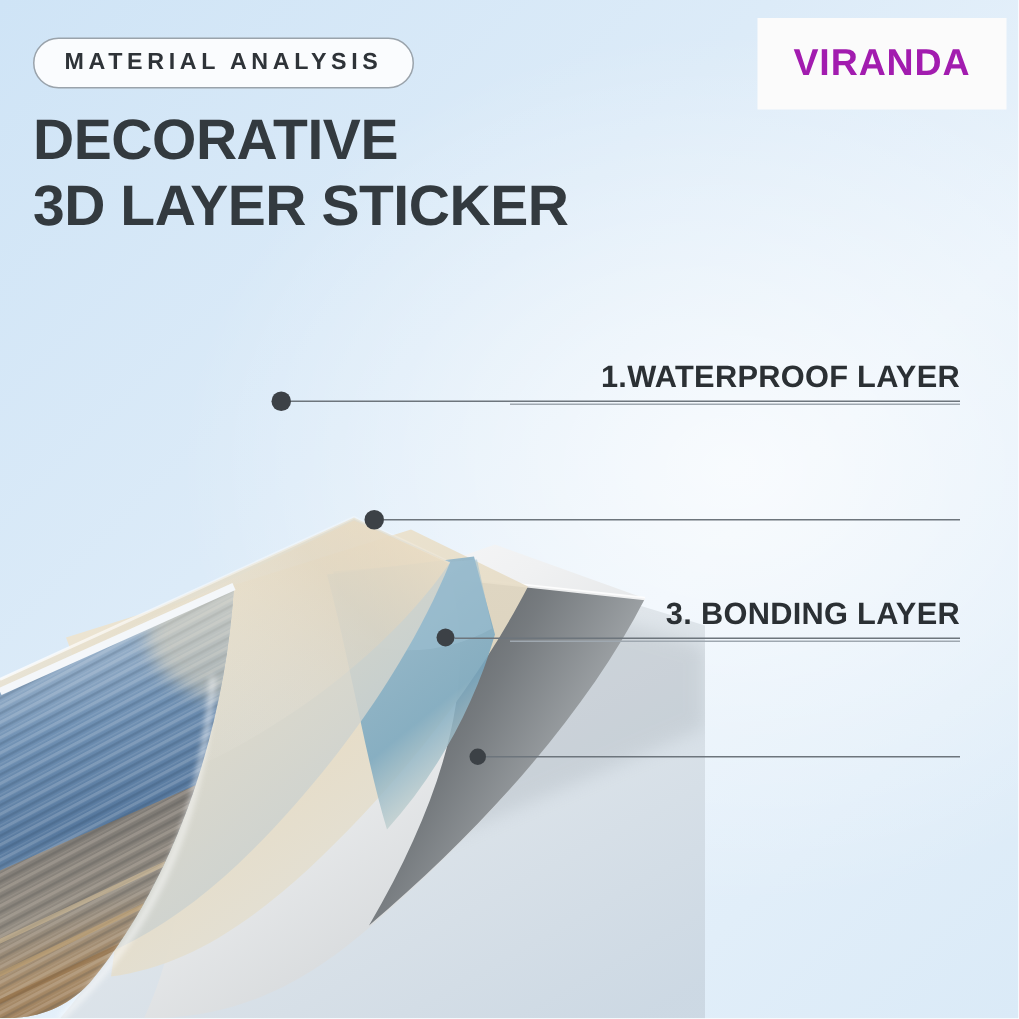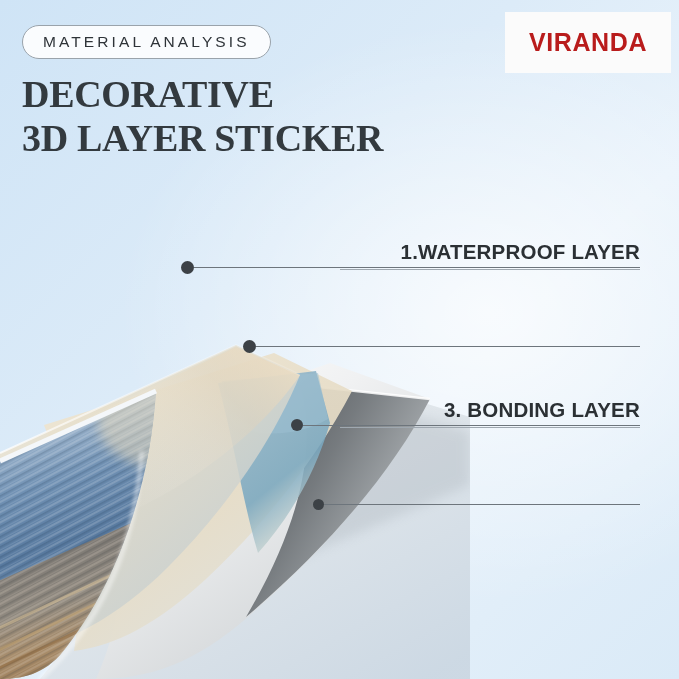--- a/index.html
+++ b/index.html
@@ -27,40 +27,40 @@
 
   
   .badge {
     position: absolute; left: 22px; top: 25px;
     height: 34px; padding: 0 20px;
     display: flex; align-items: center;
     border: 1.4px solid #9aa3ab;
     border-radius: 17px;
     background: rgba(252,253,254,.94);
     font-size: 15.5px; letter-spacing: 3.1px;
-    color: #2e3338; font-weight: 400;
+    color: #2e3338; font-weight: 700;
     white-space: nowrap;
   }
   .title {
     position: absolute; left: 22px; top: 72px;
     font-size: 38px; font-weight: bold;
     line-height: 1.16; letter-spacing: -0.3px;
     color: #333a3f; white-space: nowrap;
   }
-  .title span { display: block; font-family: Liberation Serif, serif; }
+  .title span { display: block; }
 
   .logo-box {
     position: absolute; left: 505px; top: 12px;
     width: 166px; height: 61px;
     background: #fbfbfb;
     display: flex; align-items: center; justify-content: center;
   }
   .logo-text {
     font-size: 25px; font-weight: bold;
-    color: #b91c1c; letter-spacing: .6px;
+    color: #a21caf; letter-spacing: .6px;
   }
 
   
   .art { position: absolute; left: 0; top: 185px; width: 470px; height: 494px; }
   .art svg { display: block; width: 470px; height: 494px; }
 
   
   .callout { position: absolute; right: 39px; width: 300px; text-align: right; }
   .callout .txt {
     font-size: 20.5px; font-weight: bold;

